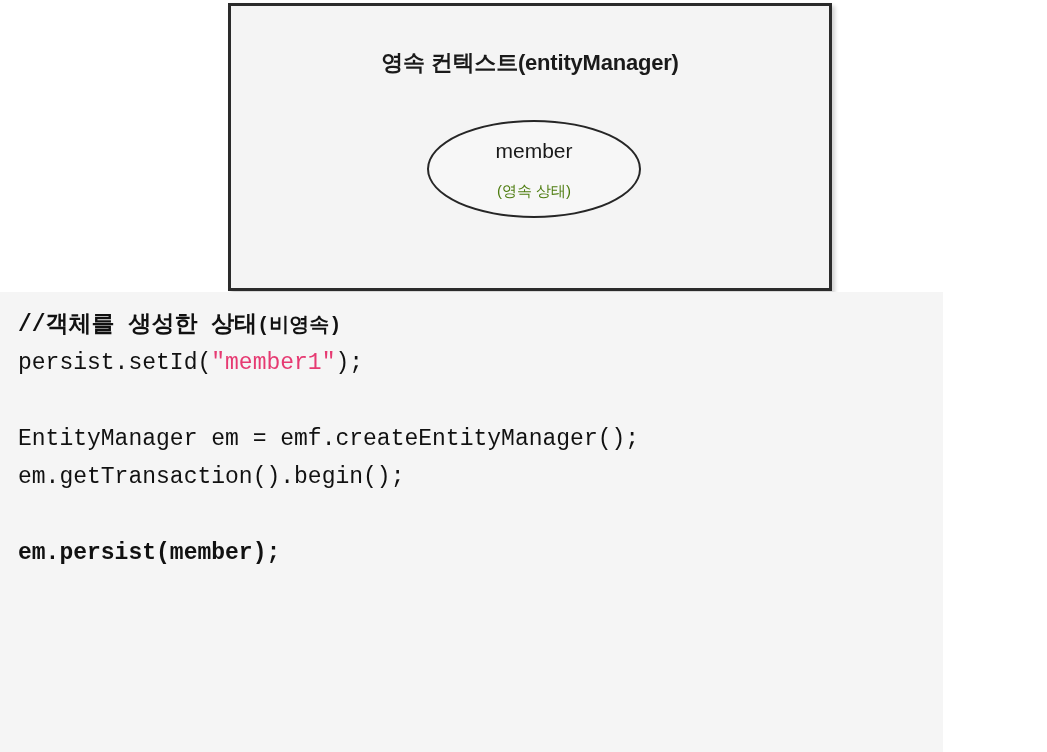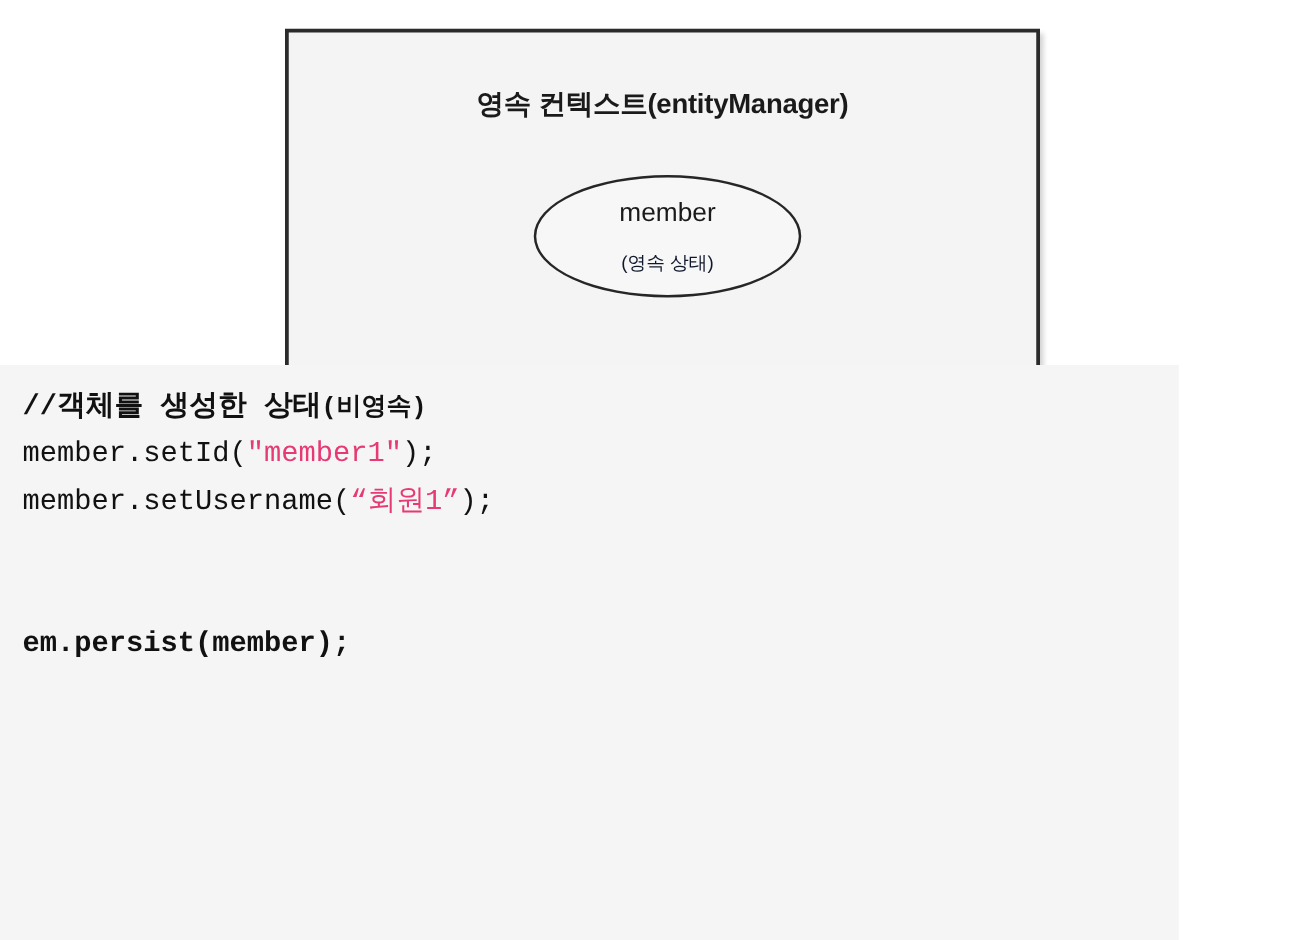--- a/index.html
+++ b/index.html
@@ -18,21 +18,20 @@
   }
 
   
   #diagram-area {
     position: absolute;
     left: 0;
     top: 0;
     width: 1047px;
     height: 292px;
     background: #ffffff;
-    margin-top: 20px;
   }
 
   #context-box {
     position: absolute;
     left: 228px;
     top: 3px;
     width: 604px;
     height: 288px;
     background: #f4f4f4;
     border: 3px solid #2b2b2b;
@@ -71,21 +70,21 @@
   }
   #member-ellipse .ellipse-main {
     font-family: "Liberation Sans", sans-serif;
     font-size: 21px;
     color: #1a1a1a;
     line-height: 1.05;
   }
   #member-ellipse .ellipse-sub {
     font-family: "Liberation Sans", sans-serif;
     font-size: 15px;
-    color: #0f172a;
+    color: #4d7c0f;
     margin-top: 3px;
     line-height: 1.05;
   }
 
   
   #code-block {
     position: absolute;
     left: 0;
     top: 292px;
     width: 943px;
@@ -138,18 +137,19 @@
       <div class="ellipse-main">member</div>
       <div class="ellipse-sub">(영속 상태)</div>
     </div>
 
   </div>
 </div>
 
 <div id="code-block">
 
 <div class="code-line"><span class="tok-cmt">//객체를 생성한 상태</span><span class="tok-cmt cmt-small">(비영속)</span></div>
-    <div class="code-line"><span>member.setId(</span><span class="tok-str">"member1"</span><span>);</span></div>
-    <div class="code-line"><span>member.setUsername(</span><span class="tok-str">“회원1”</span><span>);</span></div>
+    <div class="code-line"><span>persist.setId(</span><span class="tok-str">"member1"</span><span>);</span></div>
     <div class="code-line blank">&nbsp;</div>
+    <div class="code-line"><span>EntityManager em = emf.createEntityManager();</span></div>
+    <div class="code-line"><span>em.getTransaction().begin();</span></div>
     <div class="code-line blank">&nbsp;</div>
     <div class="code-line bold"><span>em.persist(member);</span></div>
   </div>
 
 </body></html>

